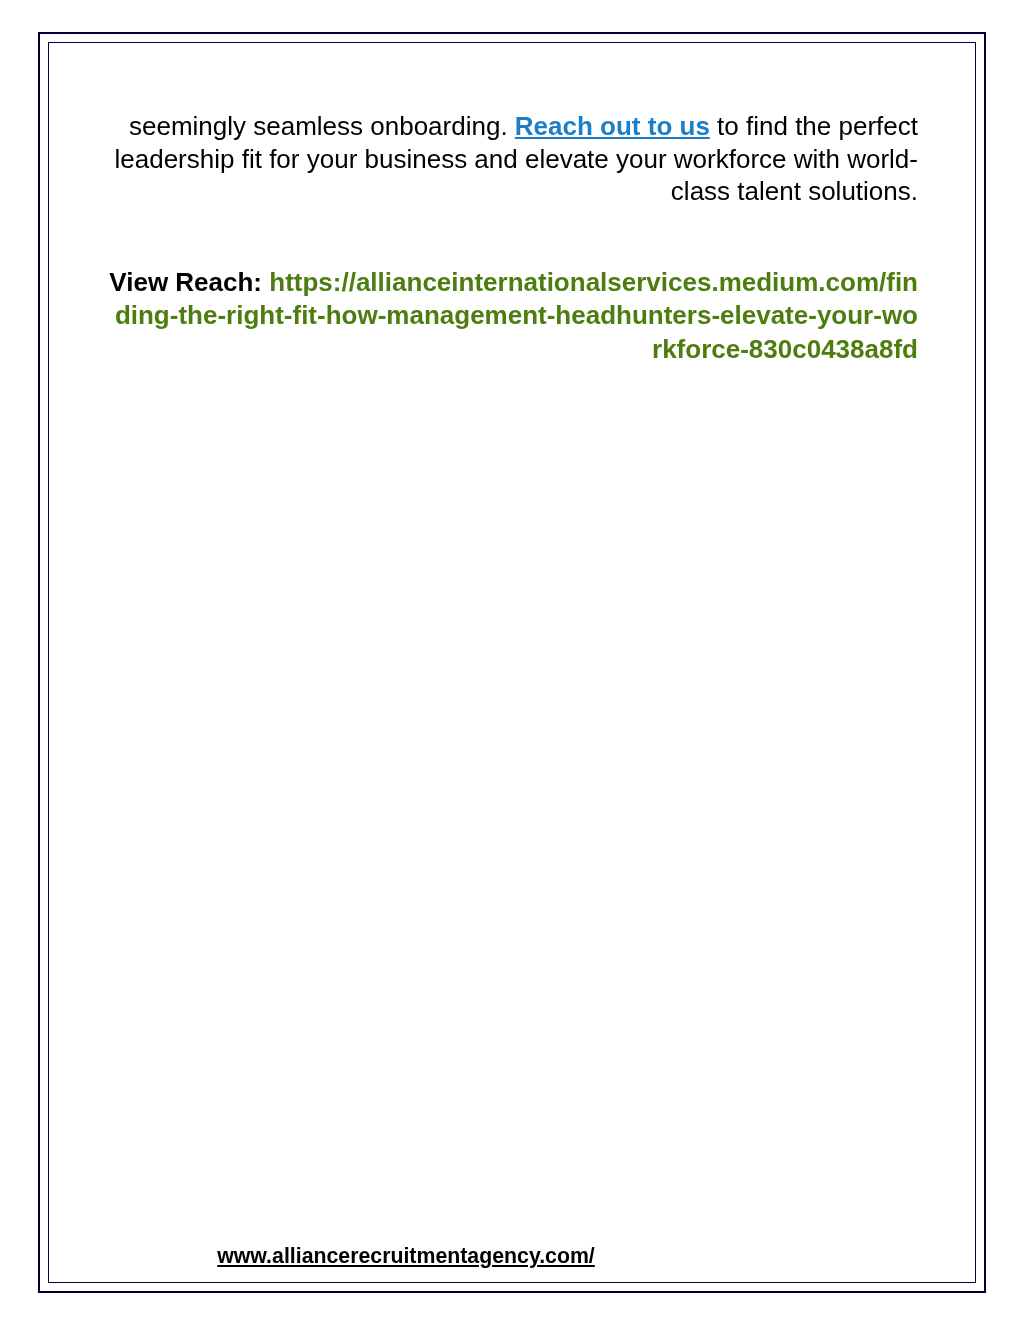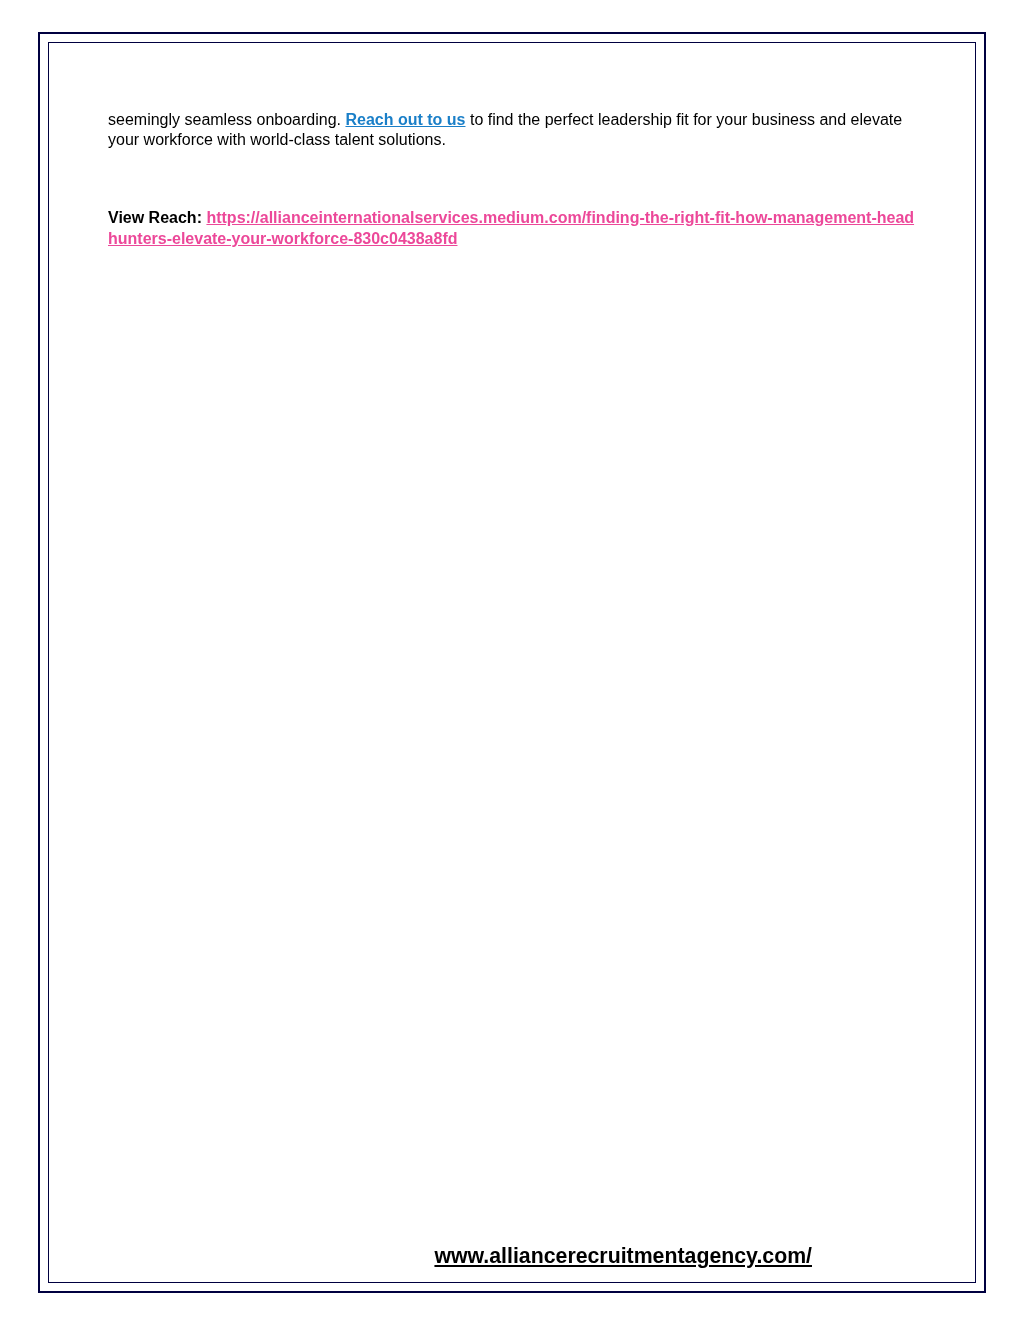--- a/index.html
+++ b/index.html
@@ -23,53 +23,53 @@
       top: 42px;
       width: 928px;
       height: 1241px;
       border: 1.5px solid #000040;
     }
     .content {
       position: absolute;
       left: 108px;
       top: 110px;
       width: 810px;
-      font-size: 16px;
+      font-size: 26px;
       line-height: 1.25;
       color: #000;
+      text-align: right;
     }
     .para1 {
       margin-bottom: 58px;
     }
     .link-bold {
       color: #1a7fc8;
       font-weight: bold;
       text-decoration: underline;
       cursor: pointer;
     }
     .link-normal {
-      color: #ec4899;
+      color: #4d7c0f;
       font-weight: bold;
-      text-decoration: underline;
       cursor: pointer;
       word-break: break-all;
     }
     .source-label {
       font-weight: bold;
       color: #000;
     }
     .para2 {
       line-height: 1.3;
     }
     .footer {
       position: absolute;
       left: 0;
       width: 812px;
       top: 1244px;
-      text-align: right;
+      text-align: center;
     }
     .footer-link {
       color: #000;
       font-weight: bold;
       text-decoration: underline;
       font-size: 21.3px;
       cursor: pointer;
     }
   </style>
 </head>

